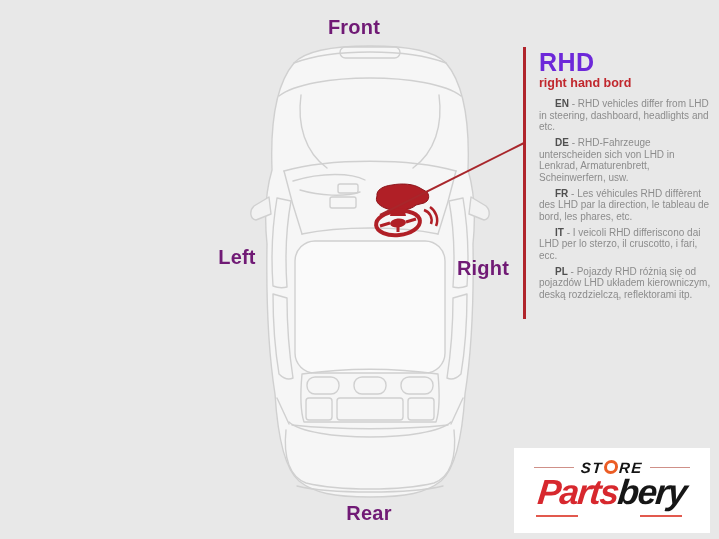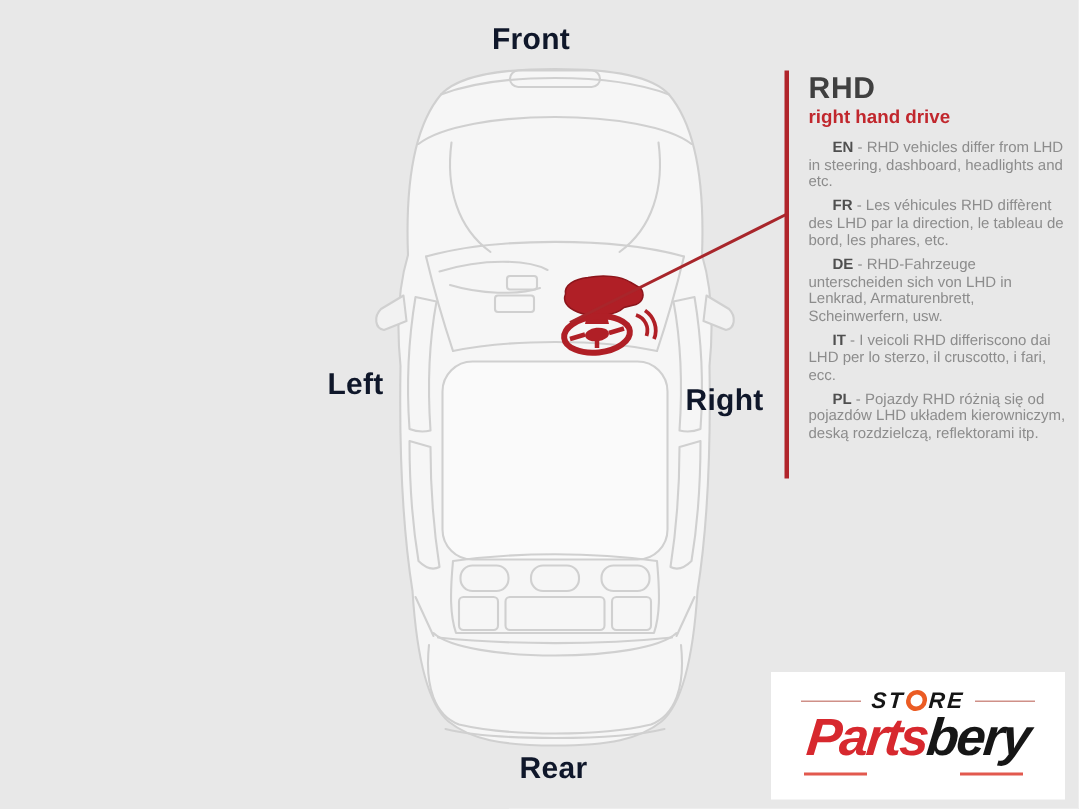--- a/index.html
+++ b/index.html
@@ -5,35 +5,35 @@
   html,body { margin:0; padding:0; }
   body { font-family:"Liberation Sans", sans-serif; }
   .stage {
     position:relative; width:719px; height:539px;
     background:#e8e8e8; overflow:hidden;
   }
   .car-svg { position:absolute; left:0; top:0; }
 
   
   .lbl {
-    position:absolute; font-weight:700; font-size:20px; color:#0f172a;
+    position:absolute; font-weight:700; font-size:20px; color:#701a75;
     transform:translate(-50%,-50%); white-space:nowrap; letter-spacing:0.2px;
   }
   .lbl-front { left:354px; top:27px; }
   .lbl-left  { left:237px; top:257px; }
   .lbl-right { left:483px; top:268px; }
   .lbl-rear  { left:369px; top:513px; }
 
   
   .panel {
     position:absolute; left:523px; top:47px; width:196px; min-height:272px;
     border-left:3px solid #b0242b; padding:2px 4px 0 13px; box-sizing:border-box;
   }
   .panel-title {
-    font-size:20px; font-weight:800; color:#404040; line-height:1.05; letter-spacing:0.5px;
+    font-size:25px; font-weight:800; color:#6d28d9; line-height:1.05; letter-spacing:0.5px;
   }
   .panel-subtitle {
     font-size:12.5px; font-weight:700; color:#c1272d; margin:1px 0 8px;
   }
   .entry {
     font-size:10px; line-height:11.5px; color:#8c8c8c; margin:0 0 4.5px;
   }
   .entry b { color:#4f4f4f; font-weight:700;padding-left:16px; }
 
   
@@ -132,24 +132,24 @@
     <line x1="380" y1="215" x2="524" y2="143" stroke="#a8262b" stroke-width="2"></line>
   </svg>
 
   <div class="lbl lbl-front">Front</div>
   <div class="lbl lbl-left">Left</div>
   <div class="lbl lbl-right">Right</div>
   <div class="lbl lbl-rear">Rear</div>
 
   <div class="panel">
     <div class="panel-title">RHD</div>
-    <div class="panel-subtitle">right hand drive</div>
+    <div class="panel-subtitle">right hand bord</div>
     <p class="entry"><b>EN</b><span> - </span><span>RHD vehicles differ from LHD in steering, dashboard, headlights and etc.</span></p>
+    <p class="entry"><b>DE</b><span> - </span><span>RHD-Fahrzeuge unterscheiden sich von LHD in Lenkrad, Armaturenbrett, Scheinwerfern, usw.</span></p>
     <p class="entry"><b>FR</b><span> - </span><span>Les véhicules RHD diffèrent des LHD par la direction, le tableau de bord, les phares, etc.</span></p>
-    <p class="entry"><b>DE</b><span> - </span><span>RHD-Fahrzeuge unterscheiden sich von LHD in Lenkrad, Armaturenbrett, Scheinwerfern, usw.</span></p>
     <p class="entry"><b>IT</b><span> - </span><span>I veicoli RHD differiscono dai LHD per lo sterzo, il cruscotto, i fari, ecc.</span></p>
     <p class="entry"><b>PL</b><span> - </span><span>Pojazdy RHD różnią się od pojazdów LHD układem kierowniczym, deską rozdzielczą, reflektorami itp.</span></p>
   </div>
 
   <div class="logo">
     <div class="store-row">
       <span class="flank"></span>
       <span class="store-text">
           <span>ST</span>
           <span class="o-ring"></span>

